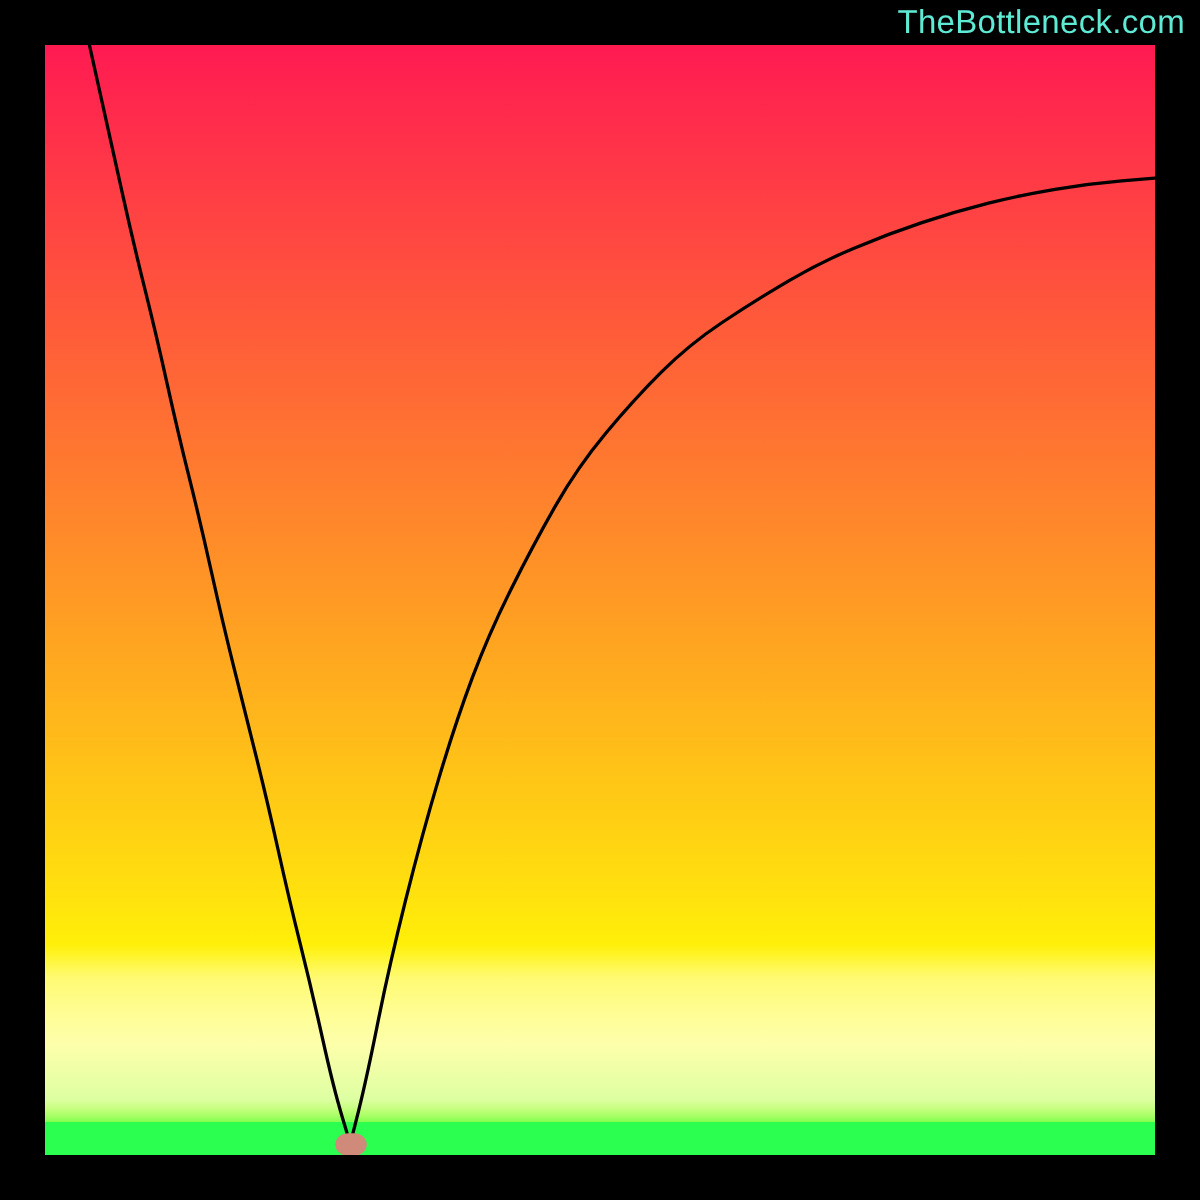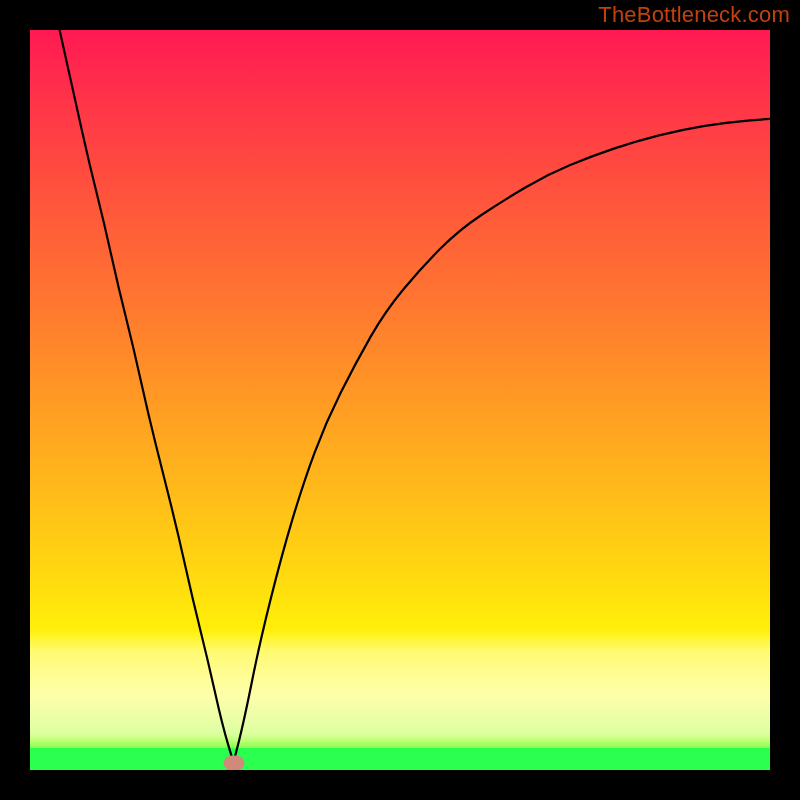--- a/index.html
+++ b/index.html
@@ -14,21 +14,21 @@
   .outer {
     position: relative;
     width: 800px;
     height: 800px;
     background: #000;
   }
   .attribution {
     position: absolute;
     top: 2px;
     right: 10px;
-    color: #c2410c;
+    color: #5eead4;
     font-size: 22px;
     font-weight: 400;
     letter-spacing: 0.2px;
     z-index: 5;
   }
   .plot-area {
     position: absolute;
     left: 30px;
     top: 30px;
     width: 740px;

